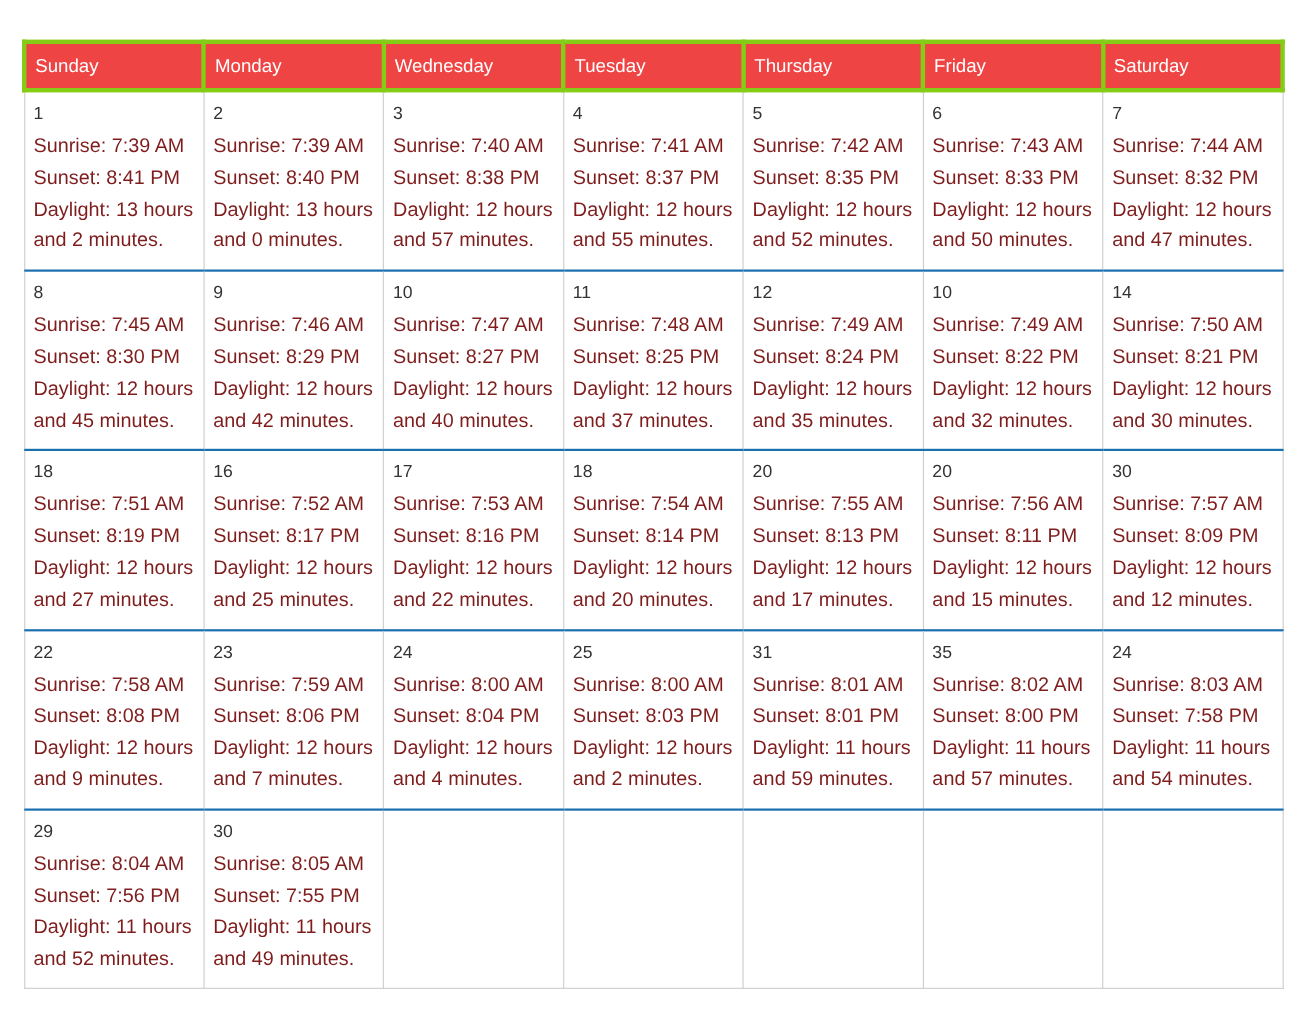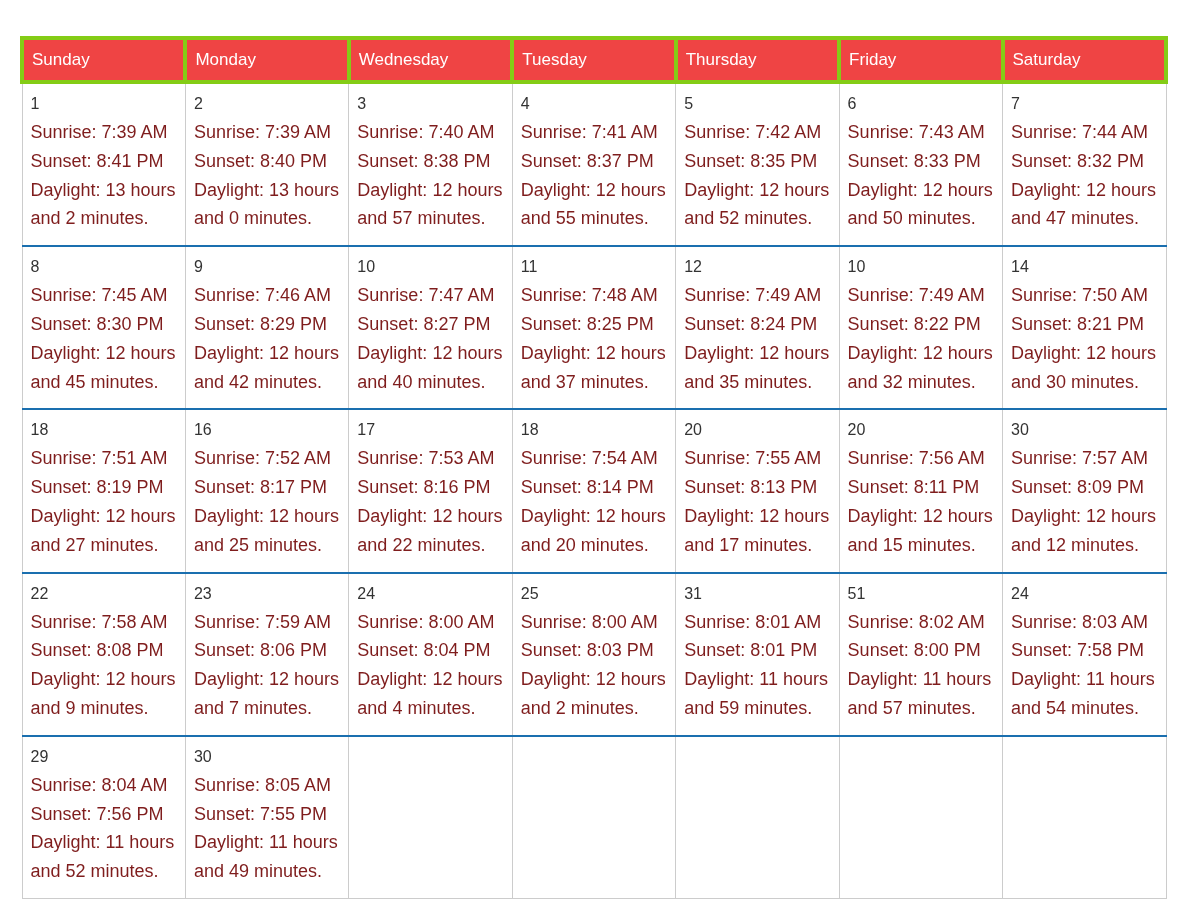--- a/index.html
+++ b/index.html
@@ -224,21 +224,21 @@
         </td>
         <td>
           <span class="day-number">25</span>
           <span class="day-info">Sunrise: 8:00 AM<br>Sunset: 8:03 PM<br>Daylight: 12 hours and 2 minutes.</span>
         </td>
         <td>
           <span class="day-number">31</span>
           <span class="day-info">Sunrise: 8:01 AM<br>Sunset: 8:01 PM<br>Daylight: 11 hours and 59 minutes.</span>
         </td>
         <td>
-          <span class="day-number">51</span>
+          <span class="day-number">35</span>
           <span class="day-info">Sunrise: 8:02 AM<br>Sunset: 8:00 PM<br>Daylight: 11 hours and 57 minutes.</span>
         </td>
         <td>
           <span class="day-number">24</span>
           <span class="day-info">Sunrise: 8:03 AM<br>Sunset: 7:58 PM<br>Daylight: 11 hours and 54 minutes.</span>
         </td>
       </tr>
       <tr class="week-row">
         <td>
           <span class="day-number">29</span>

